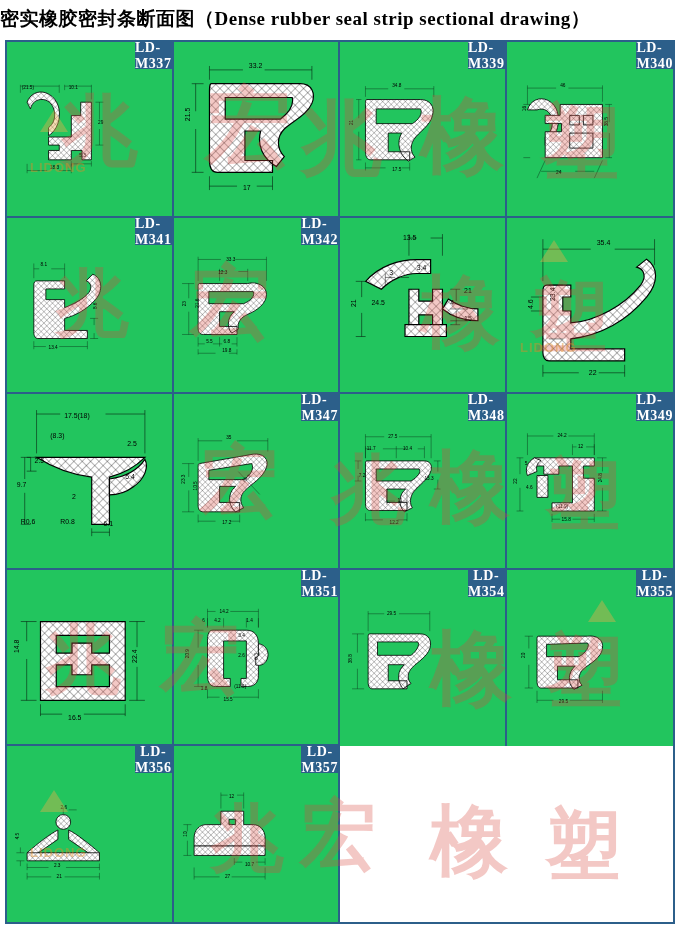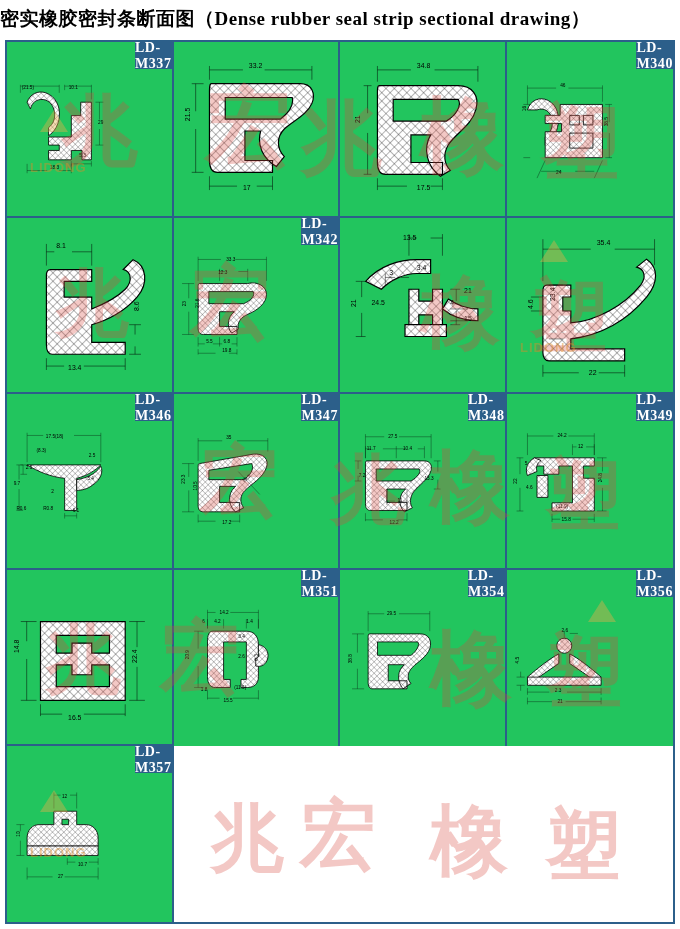--- a/index.html
+++ b/index.html
@@ -35,21 +35,21 @@
     position:relative;
     border-right:2px solid #2c5f8a;
     border-bottom:2px solid #2c5f8a;
     box-sizing:border-box;
     display:flex;
     overflow:hidden;
     background:#22c55e;
     gap:16px;
   }
   .cell:nth-child(4n){border-right:none;}
-  .grid .cell:nth-last-child(-n+4){border-bottom:none;}
+  .grid .cell:nth-last-child(-n+4){border-bottom:none;text-align:center;}
 
   .fig{
     position:relative;
     flex:1 1 auto;
     overflow:hidden;
   }
   .fig svg{display:block;width:100%;height:100%;}
 
   .label{
     height:26px;
@@ -170,20 +170,21 @@
             <text x="20" y="74" transform="rotate(-90 20 74)">21</text>
             <text x="78" y="142">17.5</text>
           </g>
           <g stroke="#000" stroke-width="0.5" fill="none">
             <path d="M38 32 L38 16 M140 32 L140 16 M38 20 L72 20 M96 20 L140 20"></path>
             <path d="M32 36 L24 36 M32 126 L24 126 M28 36 L28 64 M28 84 L28 126"></path>
             <path d="M38 130 L38 142 M104 130 L104 142 M38 138 L68 138 M92 138 L104 138"></path>
           </g>
         </svg>
       </div>
+      <div class="label">LD-M339</div>
     </div>
 
     <div class="cell">
       <div class="fig">
         <svg viewBox="0 0 167 160" preserveAspectRatio="xMidYMid meet">
             <defs>
               <pattern id="hx3" width="6" height="6" patternUnits="userSpaceOnUse" patternTransform="rotate(45)">
                 <rect width="6" height="6" fill="#fff"></rect>
                 <path d="M0 0 L0 6 M0 0 L6 0" stroke="#000" stroke-width="0.6"></path>
               </pattern>
@@ -222,20 +223,21 @@
             <text x="134" y="86" transform="rotate(-90 134 86)">8.6</text>
             <text x="62" y="146">13.4</text>
           </g>
           <g stroke="#000" stroke-width="0.5" fill="none">
             <path d="M40 40 L40 18 M86 40 L86 18 M40 26 L48 26 M66 26 L86 26"></path>
             <path d="M124 100 L136 100 M124 130 L136 130 M130 100 L130 110 M130 122 L130 130"></path>
             <path d="M40 134 L40 146 M120 134 L120 146 M40 142 L58 142 M78 142 L120 142"></path>
           </g>
         </svg>
       </div>
+      <div class="label">LD-M341</div>
     </div>
 
     <div class="cell">
       <div class="fig">
         <svg viewBox="0 0 167 160" preserveAspectRatio="xMidYMid meet">
             <defs>
               <pattern id="hx5" width="6" height="6" patternUnits="userSpaceOnUse" patternTransform="rotate(45)">
                 <rect width="6" height="6" fill="#fff"></rect>
                 <path d="M0 0 L0 6 M0 0 L6 0" stroke="#000" stroke-width="0.6"></path>
               </pattern>
@@ -347,21 +349,20 @@
             <text x="98" y="126">6.1</text>
           </g>
           <g stroke="#000" stroke-width="0.5" fill="none">
             <path d="M30 52 L30 8 M140 52 L140 8 M30 12 L54 12 M100 12 L140 12"></path>
             <path d="M30 56 L20 56 M30 70 L20 70 M24 56 L24 70"></path>
             <path d="M24 56 L14 56 M24 124 L14 124 M18 56 L18 78 M18 92 L18 124"></path>
             <path d="M86 128 L86 136 M104 128 L104 136 M86 132 L104 132"></path>
           </g>
         </svg>
       </div>
-      <div class="label">LD-M346</div>
     </div>
 
     <div class="cell">
       <div class="fig">
         <svg viewBox="0 0 167 160" preserveAspectRatio="xMidYMid meet">
             <defs>
               <pattern id="hx9" width="6" height="6" patternUnits="userSpaceOnUse" patternTransform="rotate(45)">
                 <rect width="6" height="6" fill="#fff"></rect>
                 <path d="M0 0 L0 6 M0 0 L6 0" stroke="#000" stroke-width="0.6"></path>
               </pattern>
@@ -528,20 +529,42 @@
           </g>
           <g stroke="#000" stroke-width="0.5" fill="none">
             <path d="M42 40 L42 10 M134 40 L134 10 M42 14 L66 14 M88 14 L134 14"></path>
             <path d="M36 44 L18 44 M36 126 L18 126 M26 44 L26 72 M26 96 L26 126"></path>
           </g>
         </svg>
       </div>
       <div class="label">LD-M354</div>
     </div>
 
+    <div class="cell">
+      <div class="fig">
+        <svg viewBox="0 0 167 160" preserveAspectRatio="xMidYMid meet">
+            <defs>
+              <pattern id="hx17" width="6" height="6" patternUnits="userSpaceOnUse" patternTransform="rotate(45)">
+                <rect width="6" height="6" fill="#fff"></rect>
+                <path d="M0 0 L0 6 M0 0 L6 0" stroke="#000" stroke-width="0.6"></path>
+              </pattern>
+            </defs>
+          <path d="M46 48 L118 48 C132 46 142 54 140 66 C138 80 122 88 112 96 C104 104 104 114 110 120 L98 126 C88 116 90 100 100 92 L74 92 L74 112 L104 112 L104 124 L50 124 C46 124 44 120 44 114 L44 54 C44 50 44 48 46 48 Z M58 60 L58 78 L106 78 C116 72 122 62 118 58 Z" fill="url(#hx17)" stroke="#000" stroke-width="1.2"></path>
+          <g font-size="7" font-family="Liberation Sans, sans-serif" fill="#000">
+            <text x="26" y="80" transform="rotate(-90 26 80)">20</text>
+            <text x="76" y="146">29.5</text>
+          </g>
+          <g stroke="#000" stroke-width="0.5" fill="none">
+            <path d="M38 48 L26 48 M38 124 L26 124 M32 48 L32 66 M32 90 L32 124"></path>
+            <path d="M44 128 L44 146 M140 128 L140 146 M44 142 L68 142 M92 142 L140 142"></path>
+          </g>
+        </svg>
+      </div>
+      <div class="label">LD-M355</div>
+    </div>
 
     <div class="cell">
       <div class="fig">
         <svg viewBox="0 0 167 160" preserveAspectRatio="xMidYMid meet">
             <defs>
               <pattern id="hx18" width="6" height="6" patternUnits="userSpaceOnUse" patternTransform="rotate(45)">
                 <rect width="6" height="6" fill="#fff"></rect>
                 <path d="M0 0 L0 6 M0 0 L6 0" stroke="#000" stroke-width="0.6"></path>
               </pattern>
             </defs>

